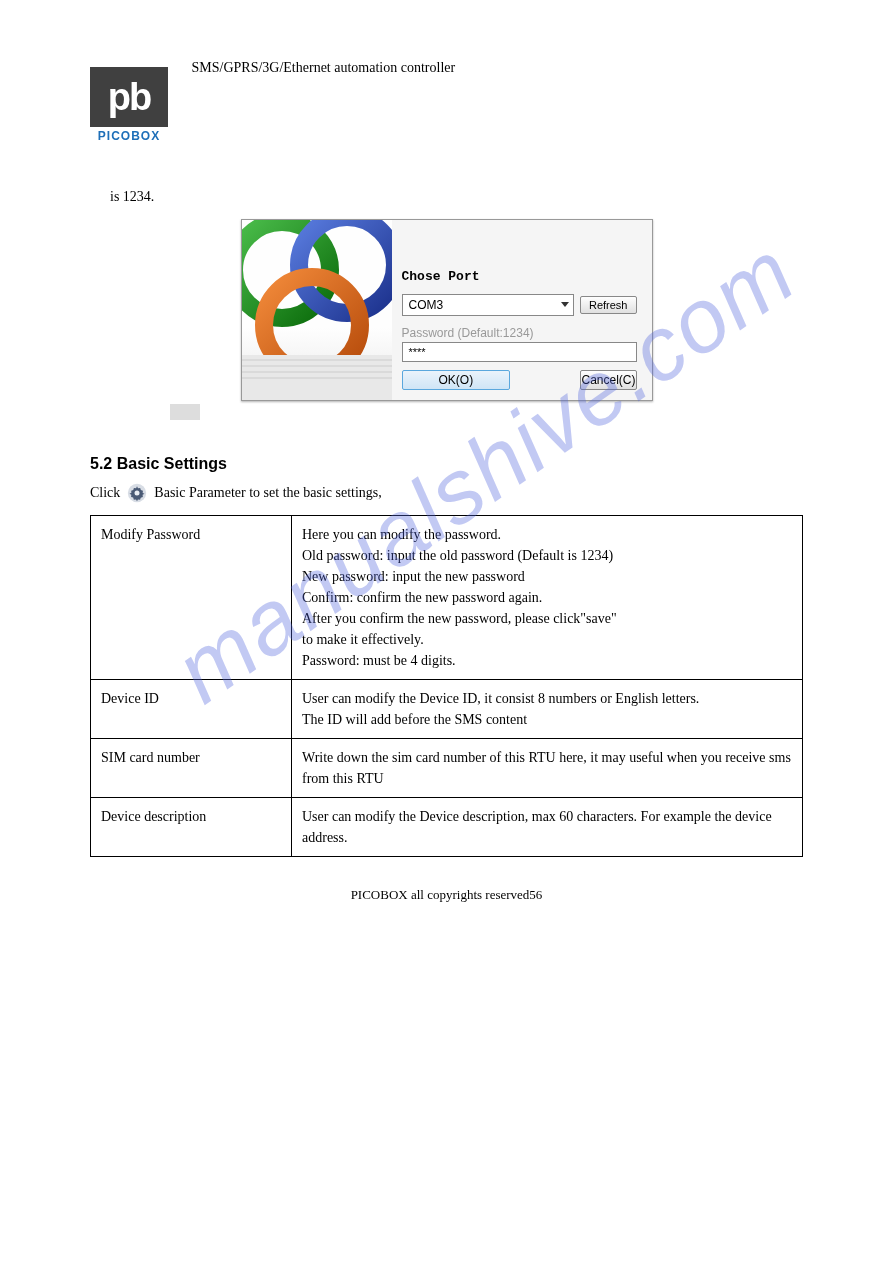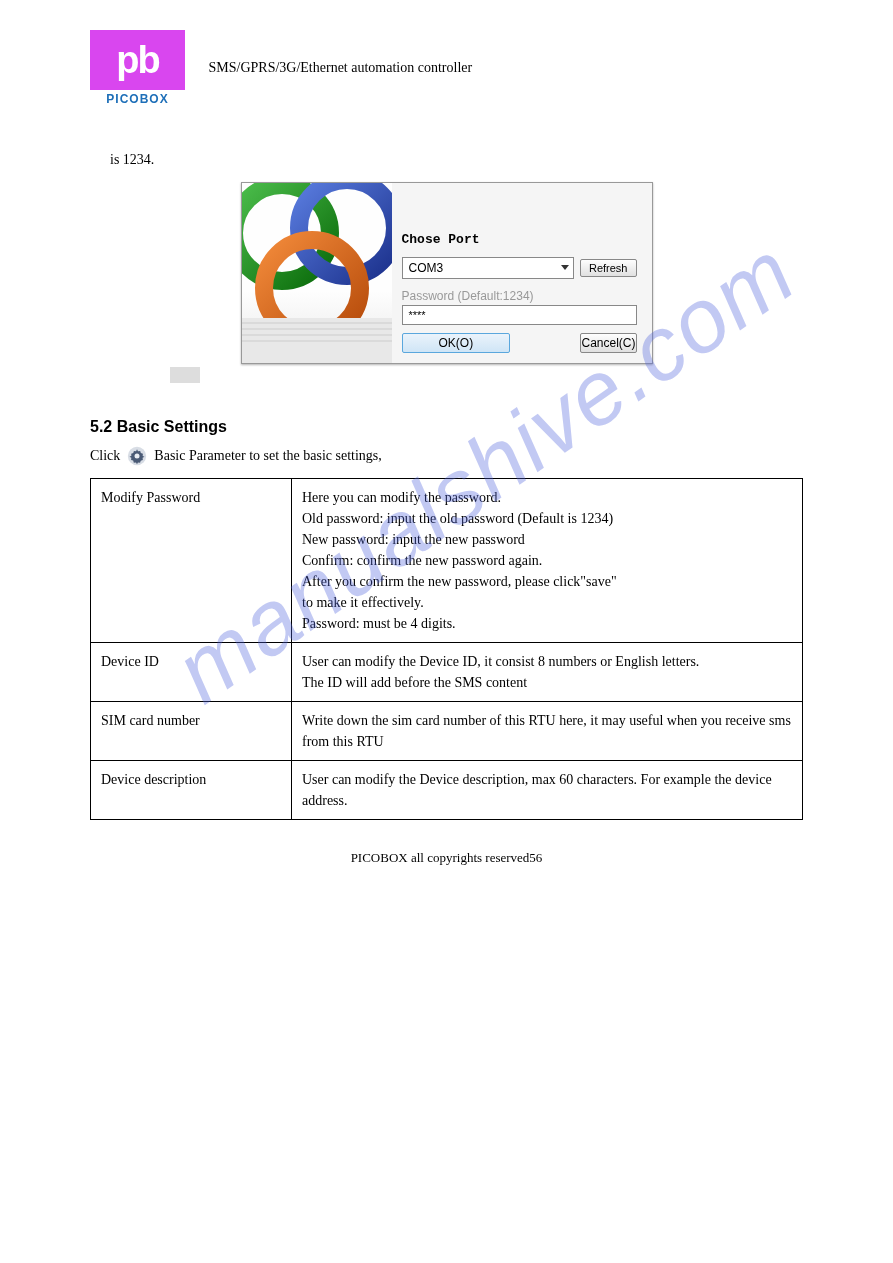--- a/index.html
+++ b/index.html
@@ -14,31 +14,32 @@
   }
   .page {
     padding: 30px 90px 30px 90px;
     box-sizing: border-box;
     position: relative;
   }
   .logo {
     display: inline-block;
   }
   .logo-box {
-    width: 95px;
+    width: 78px;
     height: 60px;
-    background: #d946ef;
+    background: #404040;
     display: flex;
     align-items: center;
     justify-content: center;
     color: #fff;
     font-family: Arial, sans-serif;
     font-weight: bold;
     font-size: 38px;
     letter-spacing: -2px;
+    margin-top: 37px;
   }
   .logo-text {
     text-align: center;
     color: #1e6fb8;
     font-family: Arial, sans-serif;
     font-weight: bold;
     font-size: 12px;
     letter-spacing: 1px;
     margin-top: 2px;
   }

